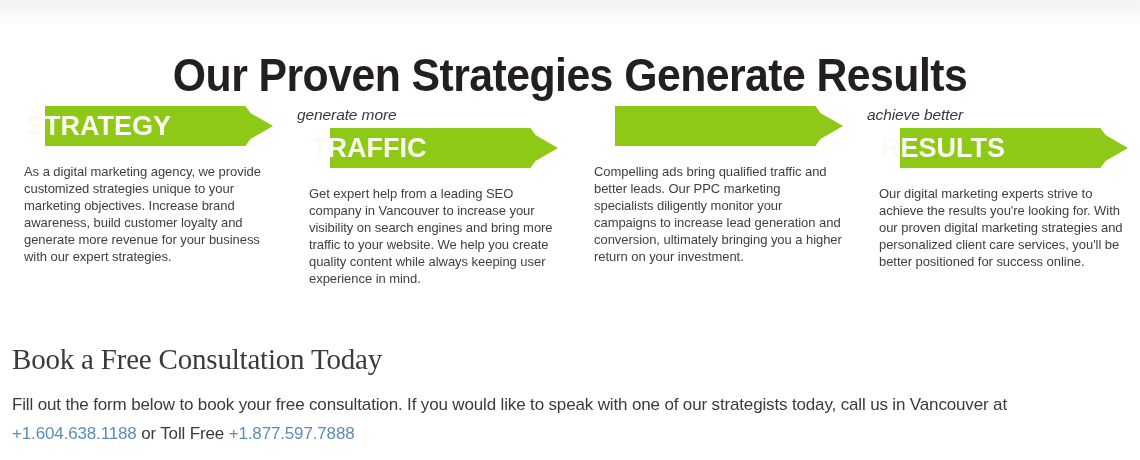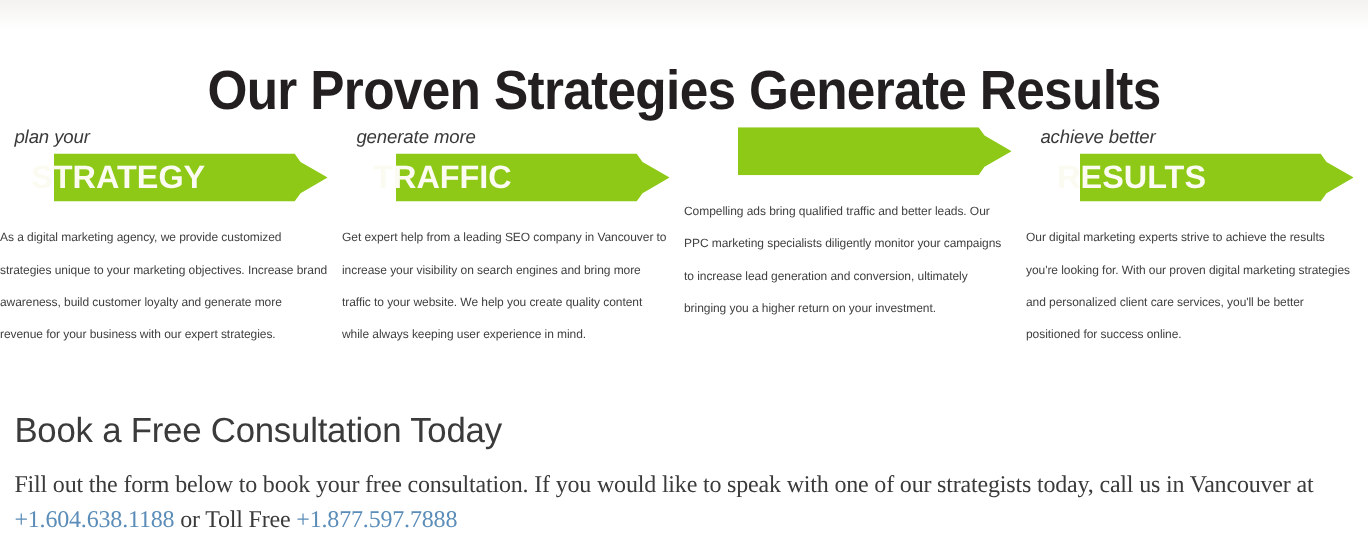--- a/index.html
+++ b/index.html
@@ -87,66 +87,65 @@
     line-height: 40px;
     font-size: 27px;
     font-weight: bold;
     color: #fbfbf2;
     letter-spacing: 0px;
     white-space: nowrap;
     pointer-events: none;
   }
 
   .col-body {
-    margin: 17px 0 0 0;
-    font-size: 10px;
-    line-height: 27px;
+    margin: 17px 0 0 24px;
+    font-size: 13px;
+    line-height: 17px;
     color: #3f3f3f;
     letter-spacing: -0.05px;
   }
 
   
   .cta {
     position: absolute;
     left: 12px;
     top: 340px;
     width: 1116px;
   }
   .cta-title {
     font-size: 29px;
     font-weight: normal;
     color: #3b3b3b;
     line-height: 38px;
     letter-spacing: -0.2px;
     margin: 0;
+    font-family: Liberation Serif, serif;
   }
   .cta-text {
     margin: 12px 0 0 0;
-    font-size: 20px;
+    font-size: 17px;
     line-height: 29px;
     color: #3b3b3b;
     letter-spacing: -0.15px;
-    font-family: Liberation Serif, serif;
   }
   .phone-link {
     color: #5b8db8;
     text-decoration: none;
   }
 </style>
 </head>
 <body>
 
 <div id="page">
 
   <h1 class="page-title">Our Proven Strategies Generate Results</h1>
 
   <div class="columns">
 
     <div class="col">
-      <div class="col-eyebrow">plan your</div>
       <div class="banner">
         <svg viewBox="0 0 273 40" preserveAspectRatio="none">
           <polygon points="0,0 240,0 246,7 273,20 246,33 240,40 0,40" fill="#8dc916"></polygon>
         </svg>
         <span class="banner-label">STRATEGY</span>
       </div>
       <p class="col-body">As a digital marketing agency, we provide customized strategies unique to your marketing objectives. Increase brand awareness, build customer loyalty and generate more revenue for your business with our expert strategies.</p>
     </div>
 
     <div class="col">

